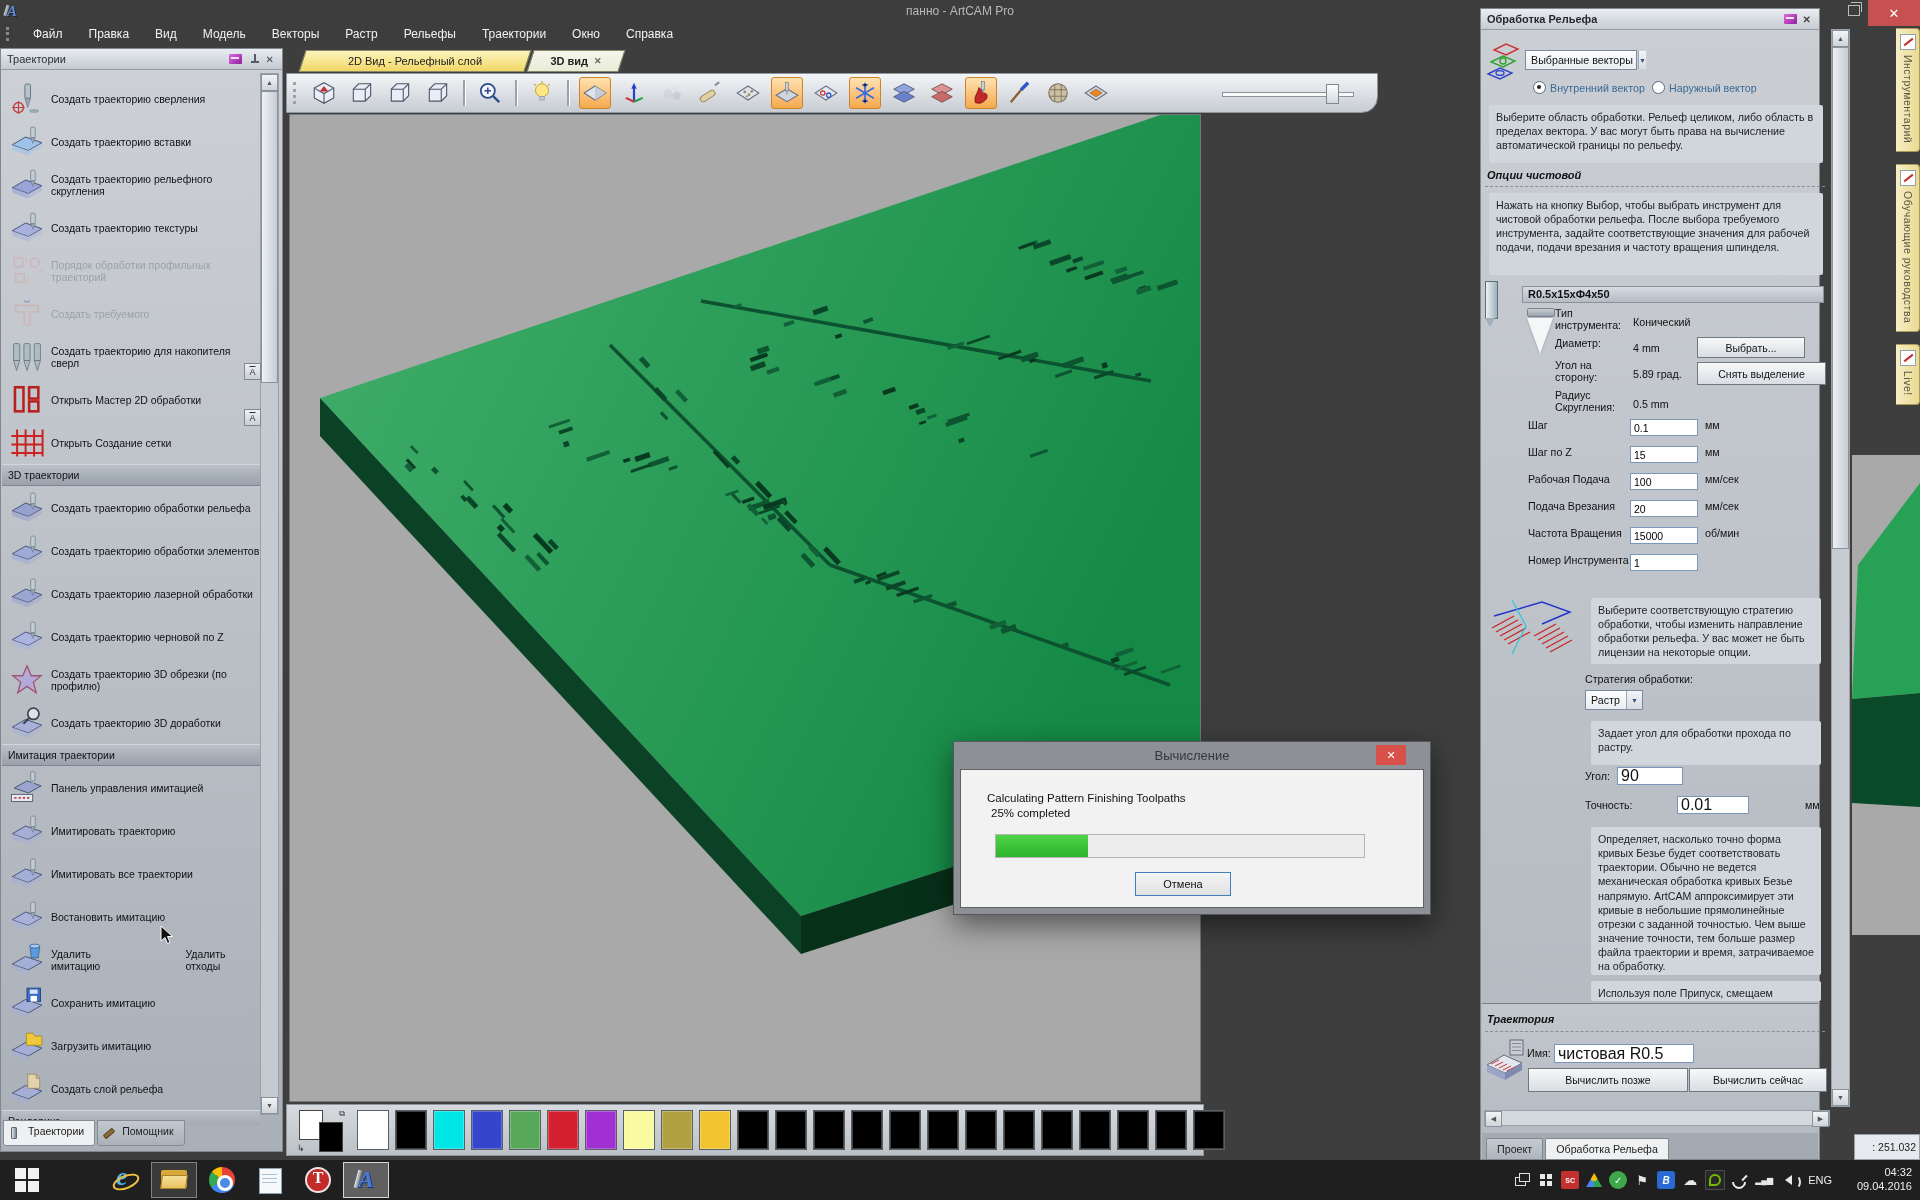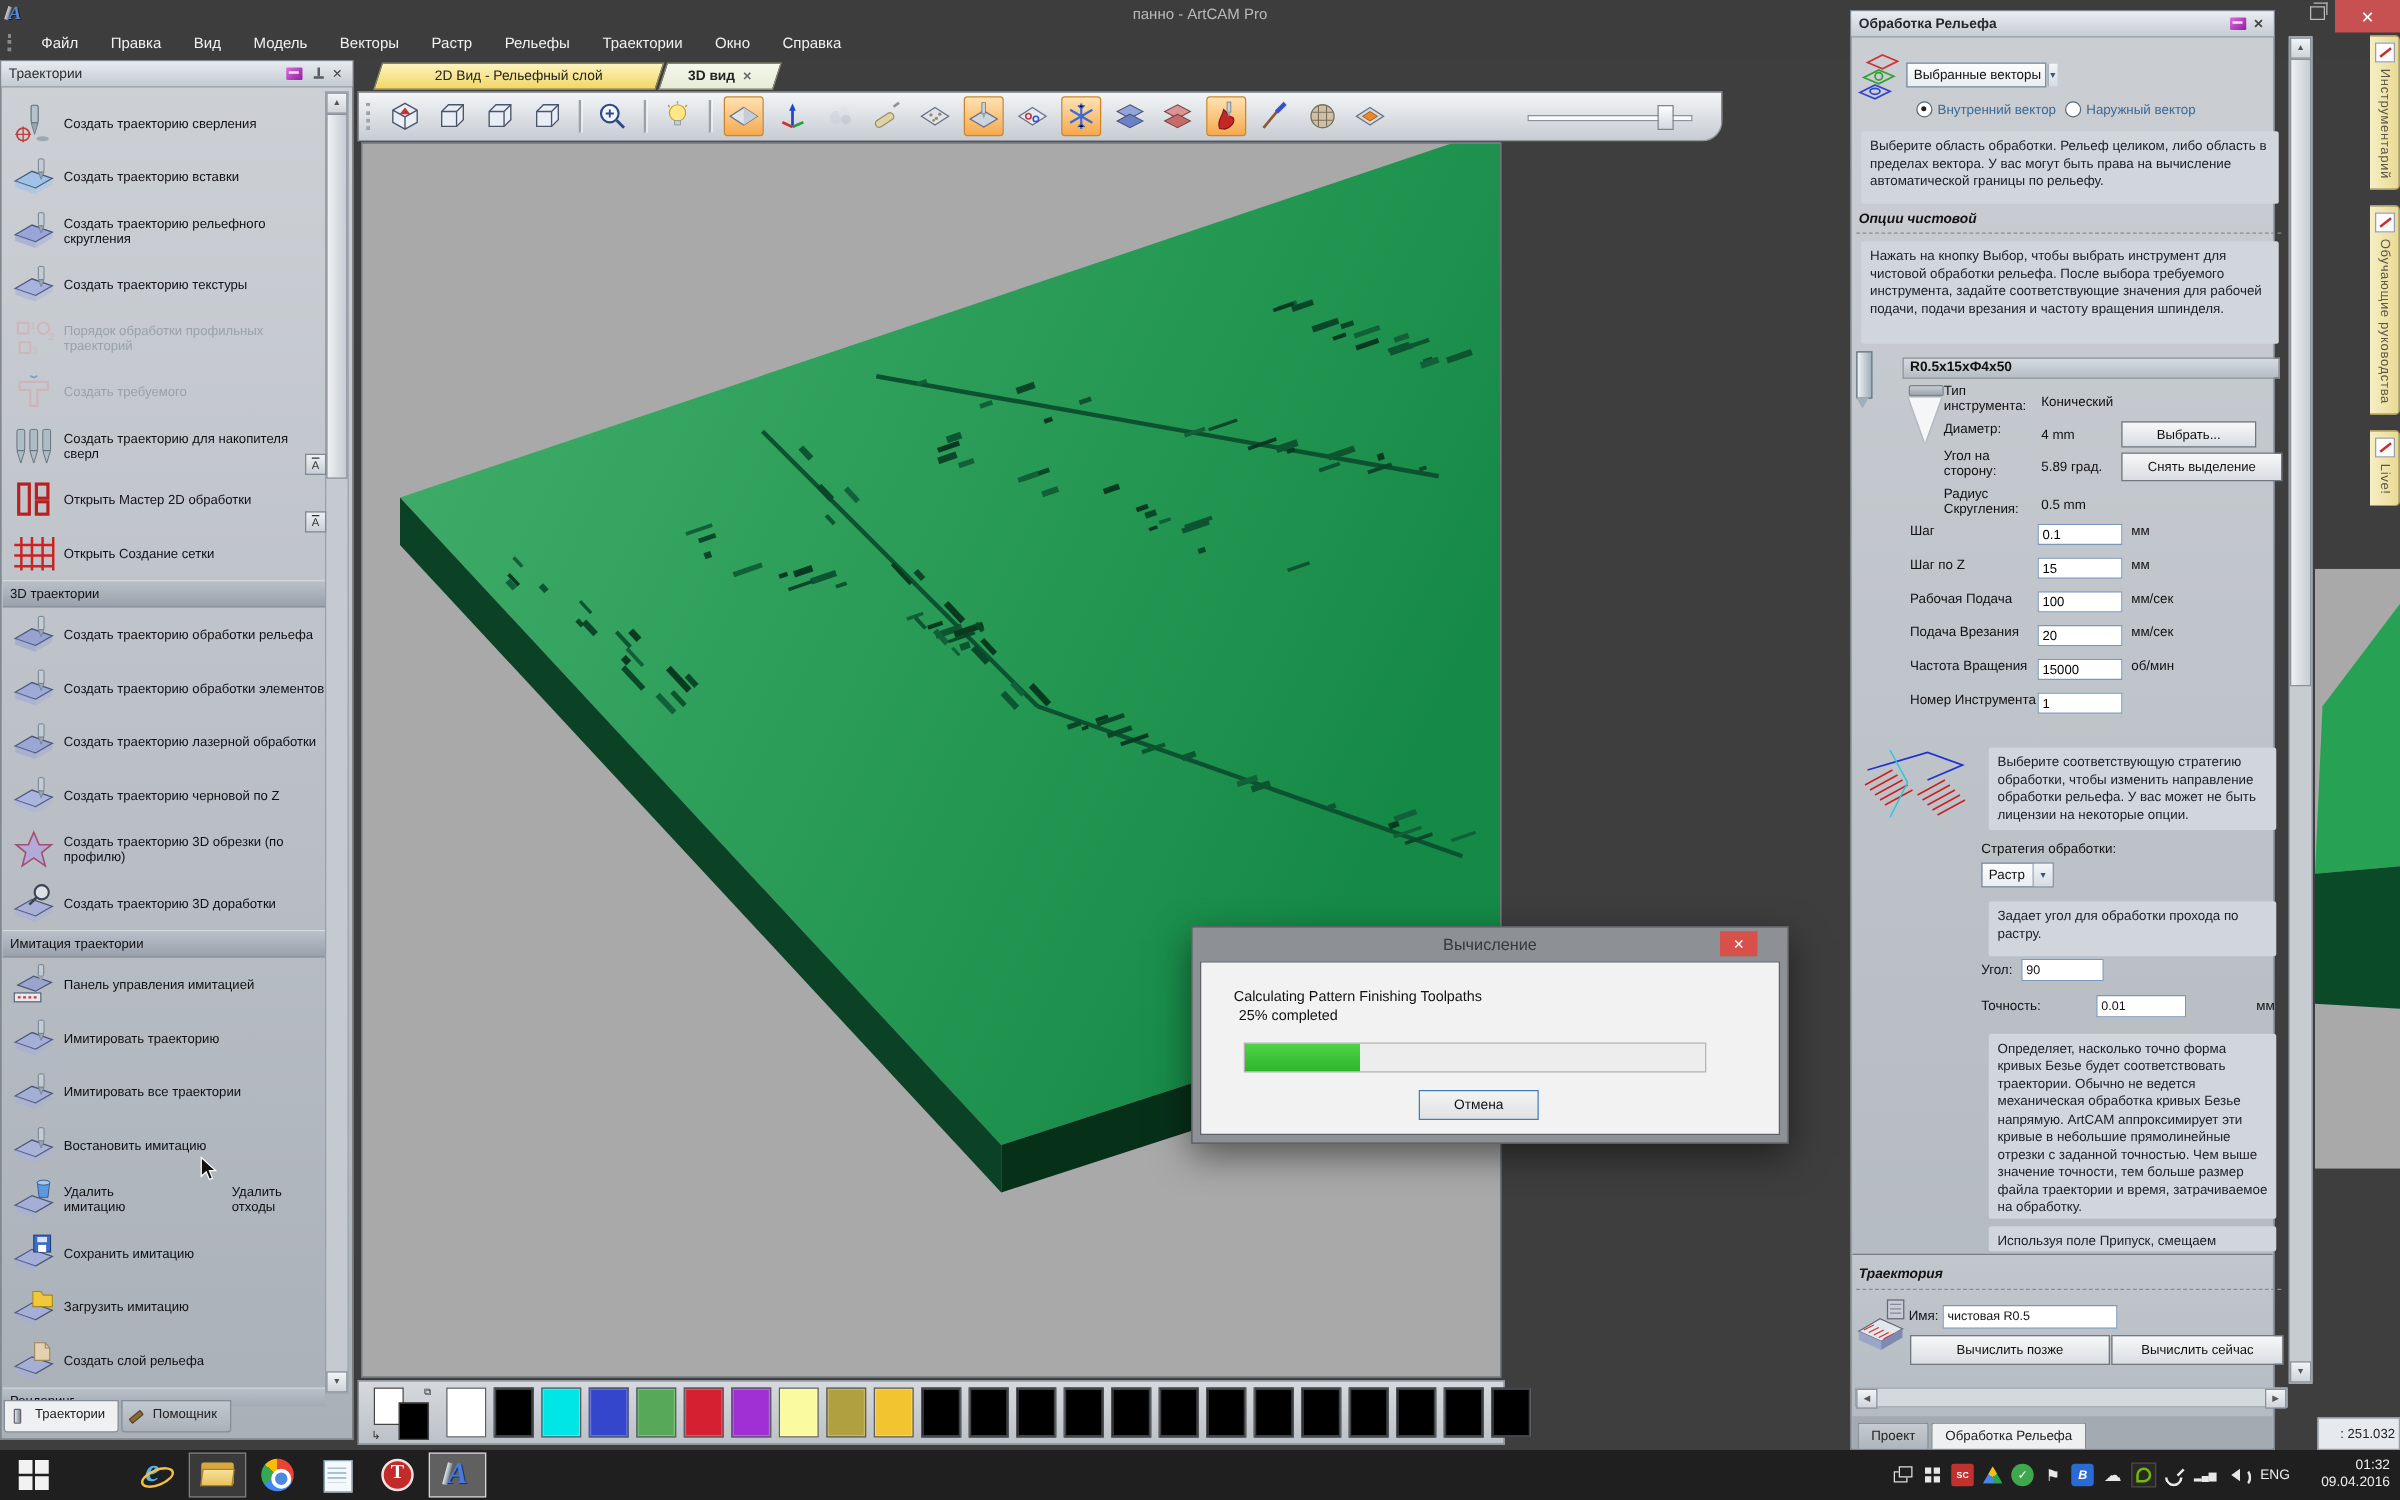--- a/index.html
+++ b/index.html
@@ -110,21 +110,21 @@
   
   #right-panel{position:absolute;left:1480px;top:8px;width:340px;height:1152px;
                background:linear-gradient(180deg,#cbcfd4,#b2b8bf);border:1px solid #7f868e;box-sizing:border-box;z-index:10}
   #rp-header{height:20px;background:linear-gradient(#eaedf1,#c6ccd3);border-bottom:1px solid #959da6;display:flex;
              align-items:center;font-size:11px;font-weight:bold;color:#25282c;padding:0 6px}
   #rp-header .t{flex:1}
   .rp{position:absolute;font-size:10.7px;color:#111}
   .infobox{background:#d0d6dc;border-radius:2px;padding:5px 7px;line-height:1.32;color:#1c1e22;box-sizing:border-box}
   .secline{border-top:1px dashed #878e96;height:0}
   .sechead{font-style:italic;font-weight:bold;font-size:11px;color:#111}
-  .rinput{position:absolute;background:#fff;border:1px solid #7a96b8;font-size:10px;padding:1px 3px;box-sizing:border-box;
+  .rinput{position:absolute;background:#fff;border:1px solid #7a96b8;font-size:16px;padding:1px 3px;box-sizing:border-box;
           font-family:"Liberation Sans",sans-serif;color:#111}
   .rbtn{position:absolute;background:linear-gradient(#f7f8f9,#d9dde2);border:1px solid #707880;font-size:10.5px;color:#111;
         display:flex;align-items:center;justify-content:center}
   .dd{background:linear-gradient(#fdfdfd,#e9edf1);border:1px solid #7a8aa0;display:flex;align-items:center;font-size:10.7px;color:#111;box-sizing:border-box}
   .dd .lbl{flex:1;padding:0 5px;white-space:nowrap}
   .dd .arr{width:15px;align-self:stretch;background:linear-gradient(#f2f5f8,#d6dce2);border-left:1px solid #9aa6b4;
            font-size:7px;color:#33567a;display:flex;align-items:center;justify-content:center}
   .radio{display:flex;align-items:center;font-size:10.7px;color:#3a6a96}
   .radio .dot{width:11px;height:11px;border-radius:50%;background:#fff;border:1px solid #5a6a7a;margin-right:4px;position:relative}
   .radio[data-checked="true"] .dot::after{content:"";position:absolute;left:2.5px;top:2.5px;width:4px;height:4px;border-radius:50%;background:#222}
@@ -1291,20 +1291,20 @@
       <span class="tray" data-icon="flag" title="flag"></span>
       <span class="tray" data-icon="bluetooth" title="bluetooth"></span>
       <span class="tray" data-icon="cloud" title="cloud"></span>
       <span class="tray" data-icon="nvidia" title="nvidia"></span>
       <span class="tray" data-icon="satellite" title="satellite"></span>
       <span class="tray" data-icon="signal" title="signal"></span>
       <span class="tray" data-icon="volume" title="volume"></span>
     </div>
   <span id="lang">ENG</span>
   <div id="clock">
-    <div>01:32</div>
+    <div>04:32</div>
     <div>09.04.2016</div>
   </div>
 </div>
 
 <svg id="mouse-cursor" width="14" height="20" viewBox="0 0 14 20">
   <path d="M1 1 L1 16 L5 12.5 L7.5 18.5 L10 17.5 L7.5 11.5 L12.5 11.5 Z" fill="#111" stroke="#fff" stroke-width="1"></path>
 </svg>
 
 </body></html>

